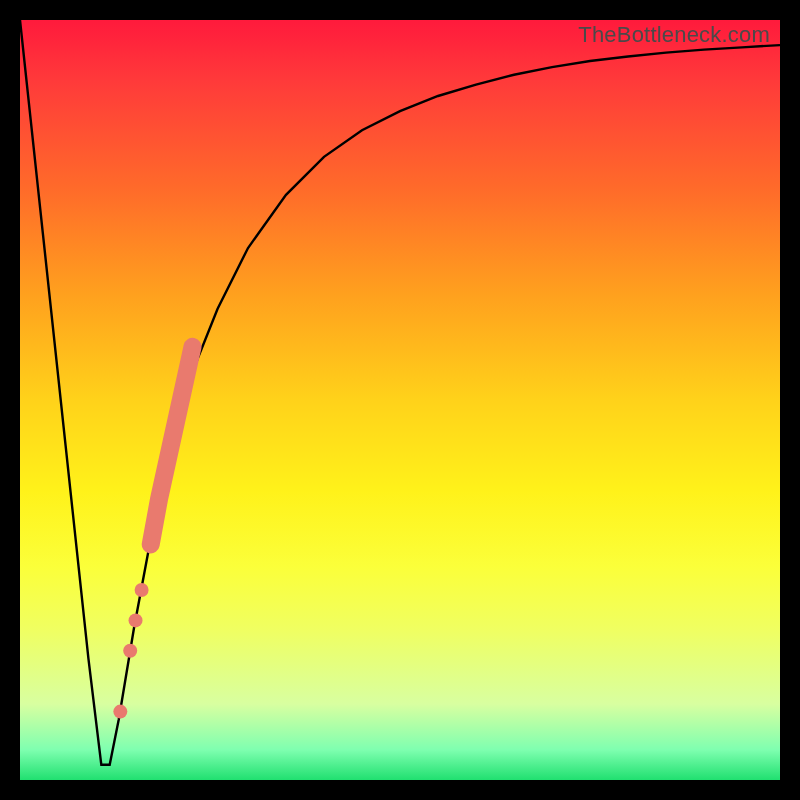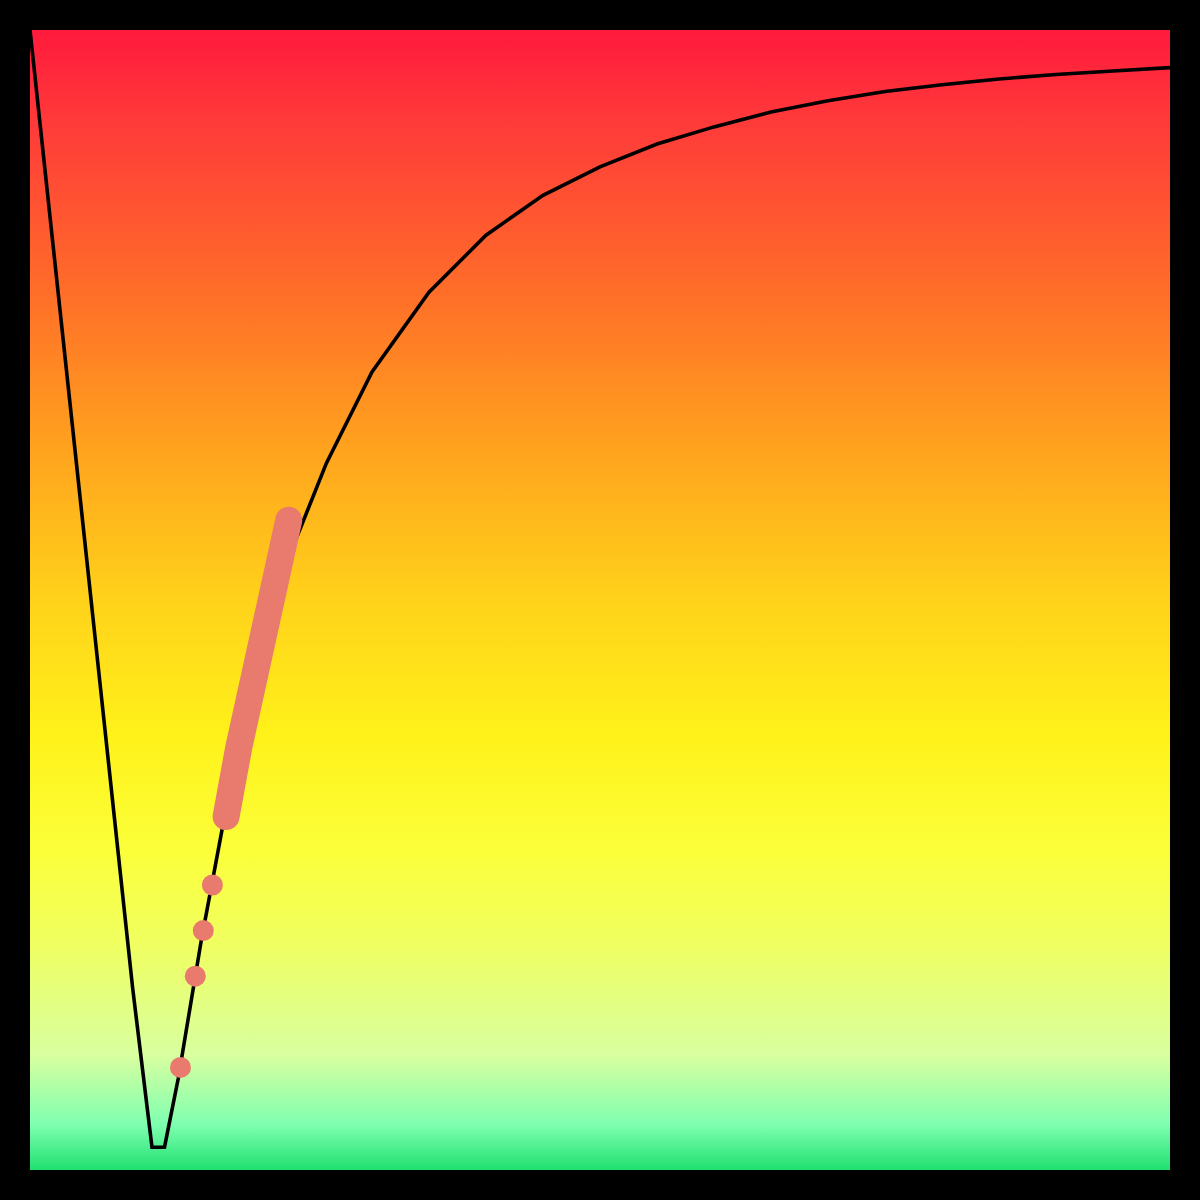--- a/index.html
+++ b/index.html
@@ -53,20 +53,21 @@
     top: 0;
     width: 760px;
     height: 760px;
   }
 </style>
 </head>
 <body>
 
 <div class="frame">
   <div class="plot">
+    <div class="watermark">TheBottleneck.com</div>
     <svg class="curve" viewBox="0 0 760 760" preserveAspectRatio="none">
       <path id="main-curve" fill="none" stroke="#000" stroke-width="2.4" d="M0.00 0.00 L22.80 212.80 L45.60 425.60 L68.40 638.40 L81.32 744.80 L89.68 744.80 L98.80 699.20 L114.00 608.00 L136.80 486.40 L167.20 364.80 L197.60 288.80 L228.00 228.00 L266.00 174.80 L304.00 136.80 L342.00 110.20 L380.00 91.20 L418.00 76.00 L456.00 64.60 L494.00 54.72 L532.00 47.12 L570.00 41.04 L608.00 36.48 L646.00 32.68 L684.00 29.64 L722.00 27.36 L760.00 25.08"></path>
       <g id="highlight-dots">
           <path d="M130.72 524.40 L139.08 478.80 L147.44 440.80 L155.80 402.80 L164.16 364.80 L172.52 326.80" fill="none" stroke="#e97a6e" stroke-width="18" stroke-linecap="round"></path>
           <circle cx="100.32" cy="691.60" r="7" fill="#e97a6e"></circle>
           <circle cx="110.20" cy="630.80" r="7" fill="#e97a6e"></circle>
           <circle cx="115.52" cy="600.40" r="7" fill="#e97a6e"></circle>
           <circle cx="121.60" cy="570.00" r="7" fill="#e97a6e"></circle>
         </g>
     </svg>

